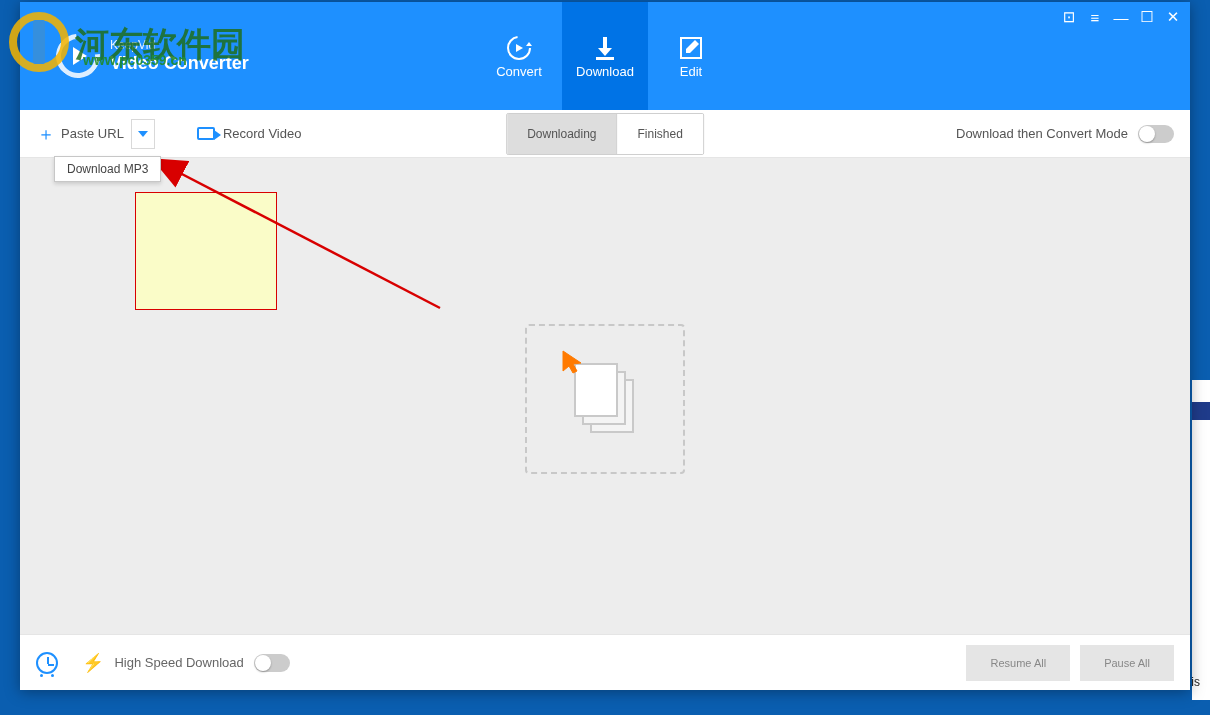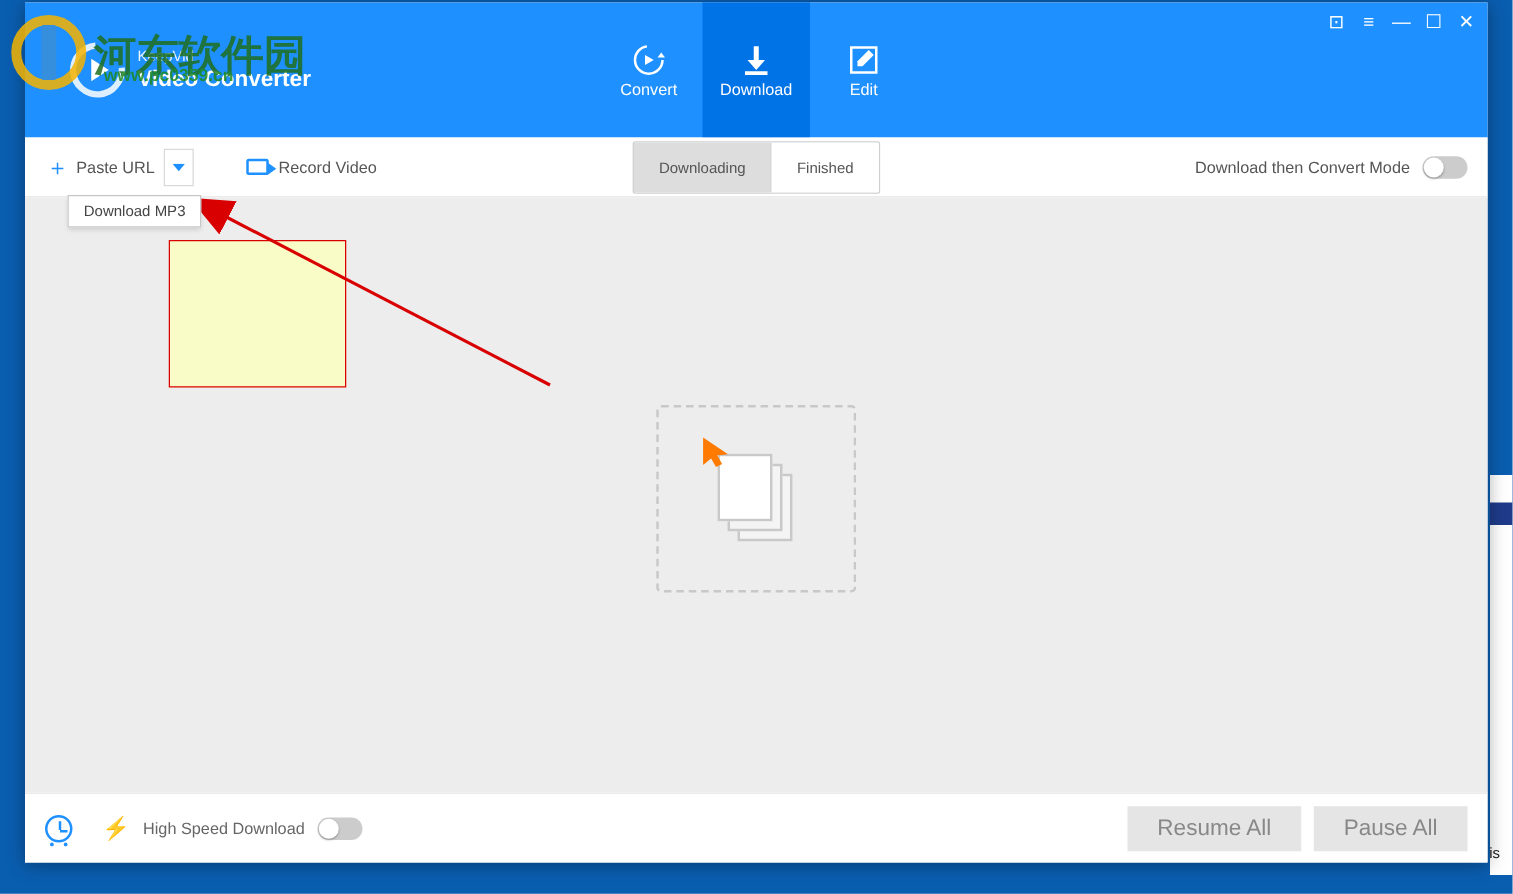--- a/index.html
+++ b/index.html
@@ -70,21 +70,21 @@
   .doc.d1 { right:16px; bottom:16px; background:#fff; }
   .cursor2 { position:absolute; top:-16px; left:-16px; }
 
   .footer { height:56px; border-top:1px solid #e5e5e5; display:flex; align-items:center; padding:0 16px; background:#fff; }
   .clock-icon { width:22px; height:22px; border:2px solid #1e90ff; border-radius:50%; position:relative; margin-right:24px; cursor:pointer; }
   .clock-icon::before { content:""; position:absolute; width:2px; height:7px; background:#1e90ff; top:3px; left:9px; }
   .clock-icon::after { content:""; position:absolute; width:6px; height:2px; background:#1e90ff; top:10px; left:10px; }
   .clock-feet { position:absolute; width:3px; height:3px; background:#1e90ff; border-radius:50%; bottom:-5px; }
   .hs-wrap { display:flex; align-items:center; gap:10px; color:#666; font-size:13px; }
   .bolt { color:#bbb; font-size:18px; }
-  .footer-btn { margin-left:10px; height:36px; padding:0 24px; background:#e5e5e5; border:none; color:#888; font-size:18px; cursor:pointer; }
+  .footer-btn { margin-left:10px; height:36px; padding:0 24px; background:#e5e5e5; border:none; color:#888; font-size:11px; cursor:pointer; }
   .footer .spacer { flex:1; }
 </style>
 </head>
 <body>
 
 <div class="desk-right">
     <div class="stripe"></div>
   </div>
 <div class="desk-bottom-text">2、这里是英文的安装界面，点击next查看软件的协议内容</div>
 <div class="desk-bottom-right">.is</div>

